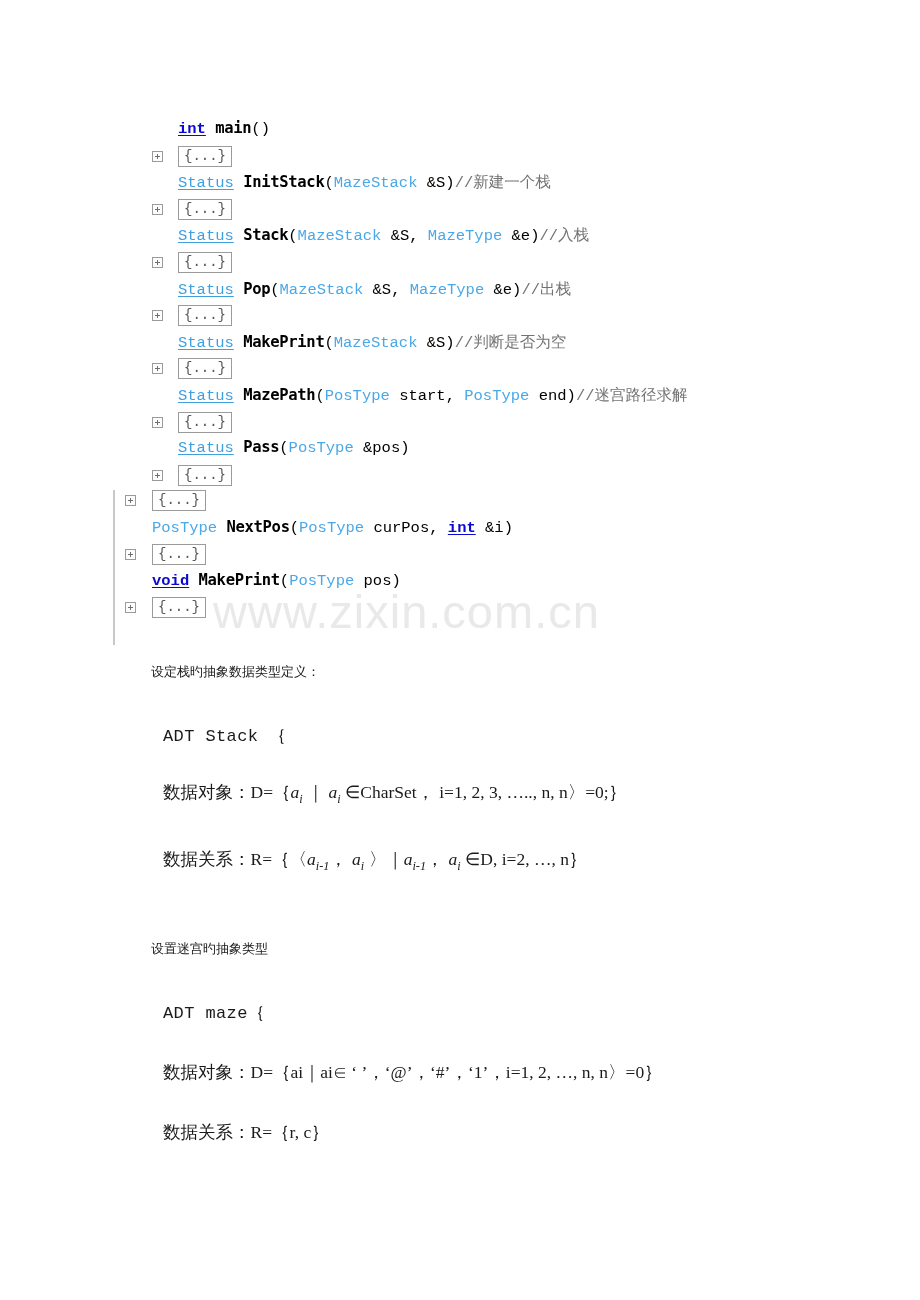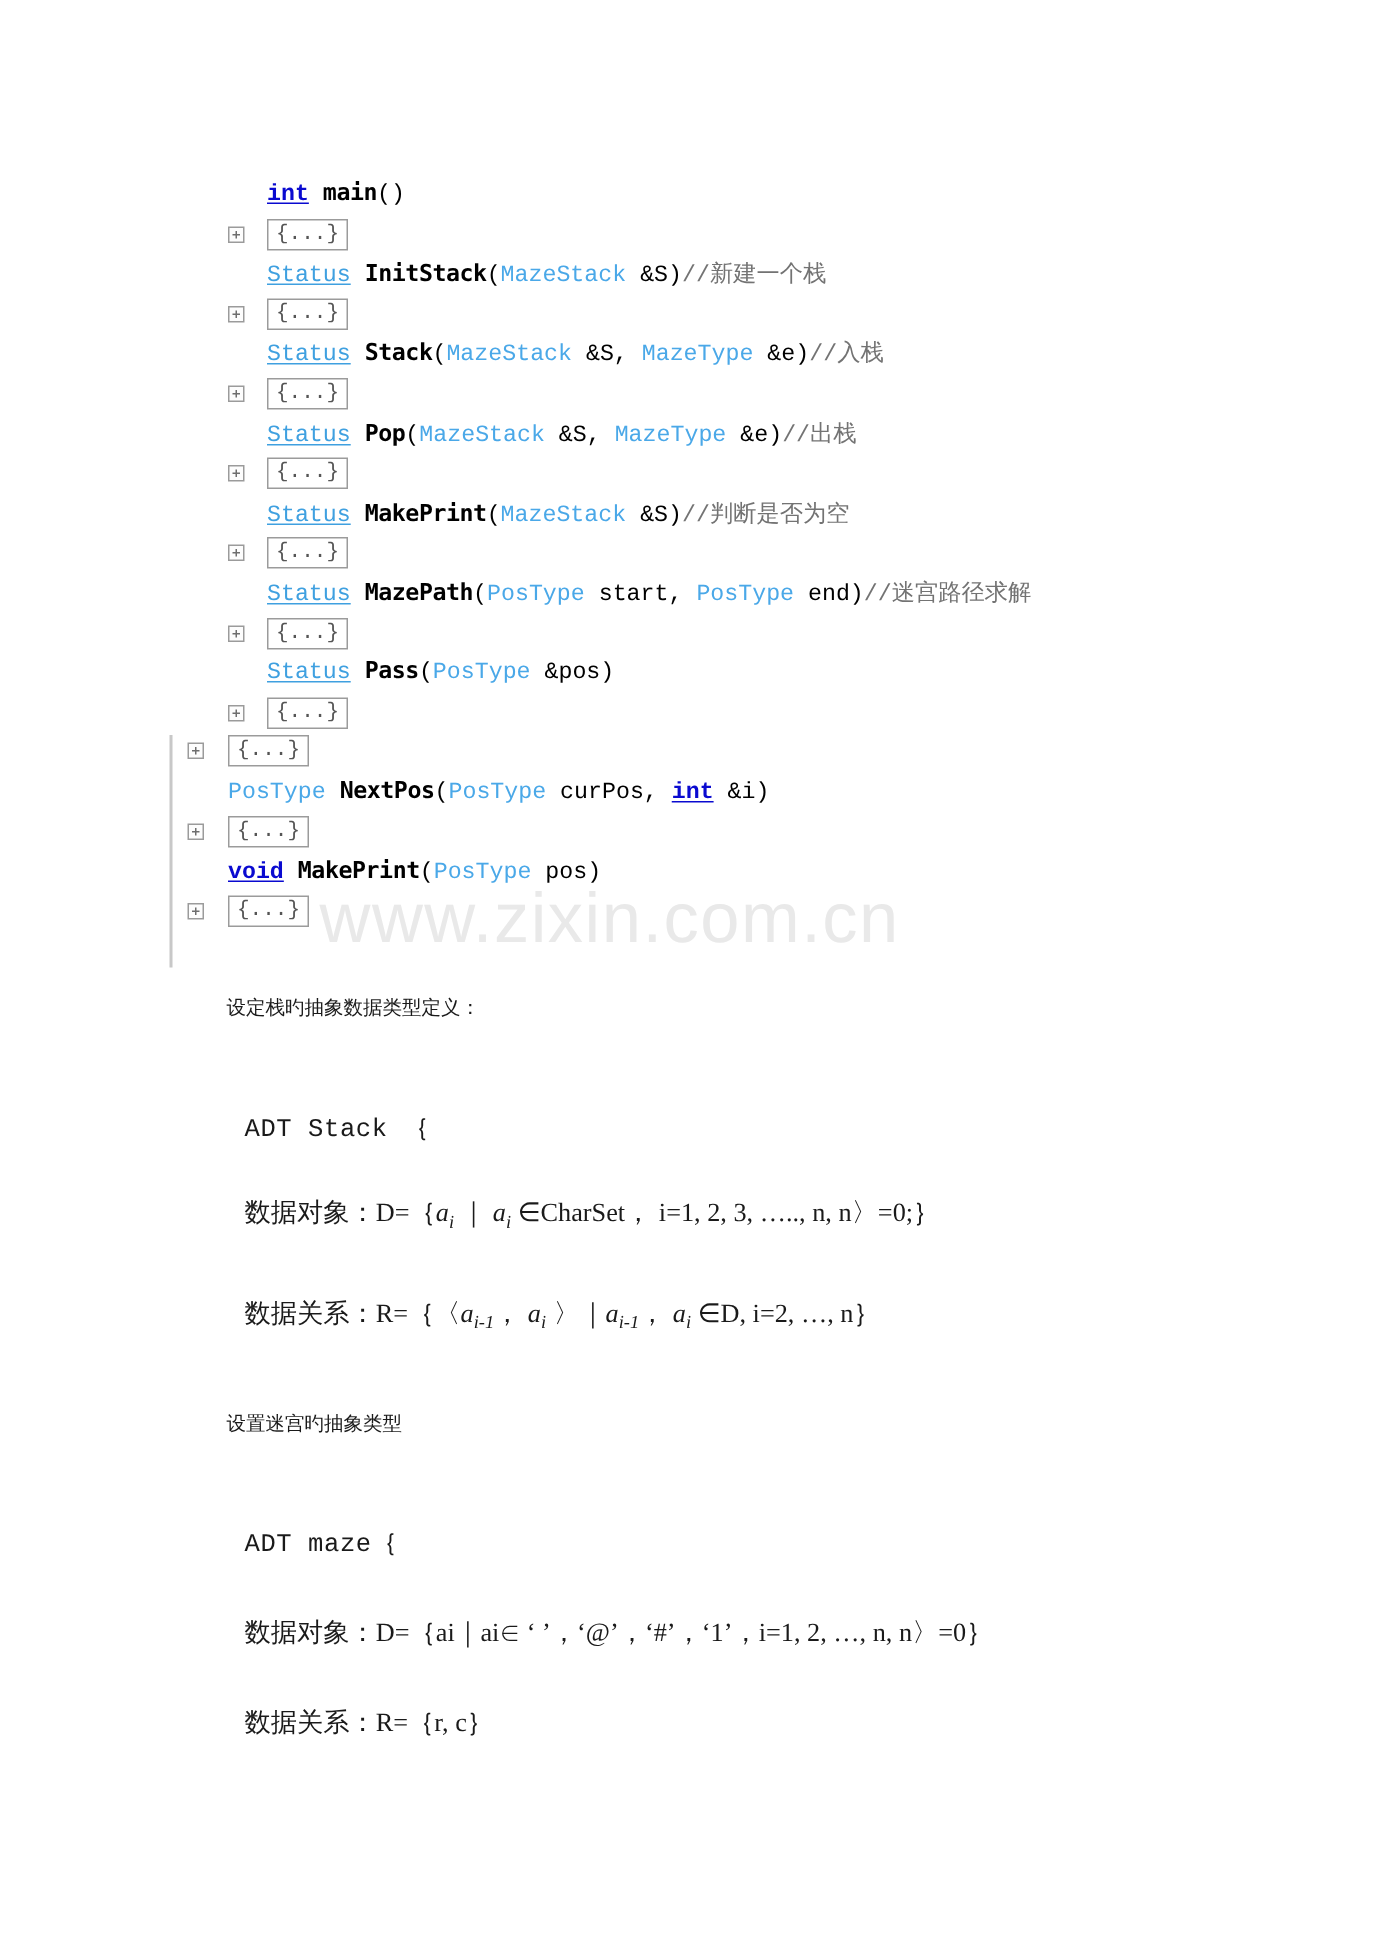--- a/index.html
+++ b/index.html
@@ -148,21 +148,20 @@
     color: #1a1a1a;
     white-space: nowrap;
   }
   .p-head {
     font-size: 13px;
     left: 151px;
   }
   .p-body {
     font-size: 17.5px;
     left: 163px;
-    margin-top: 16px;
   }
   .mono-ish {
     font-family: "Liberation Mono", monospace;
     font-size: 17px;
     letter-spacing: 0.4px;
   }
   .var {
     font-style: italic;
     font-family: "Liberation Serif", serif;
   }

